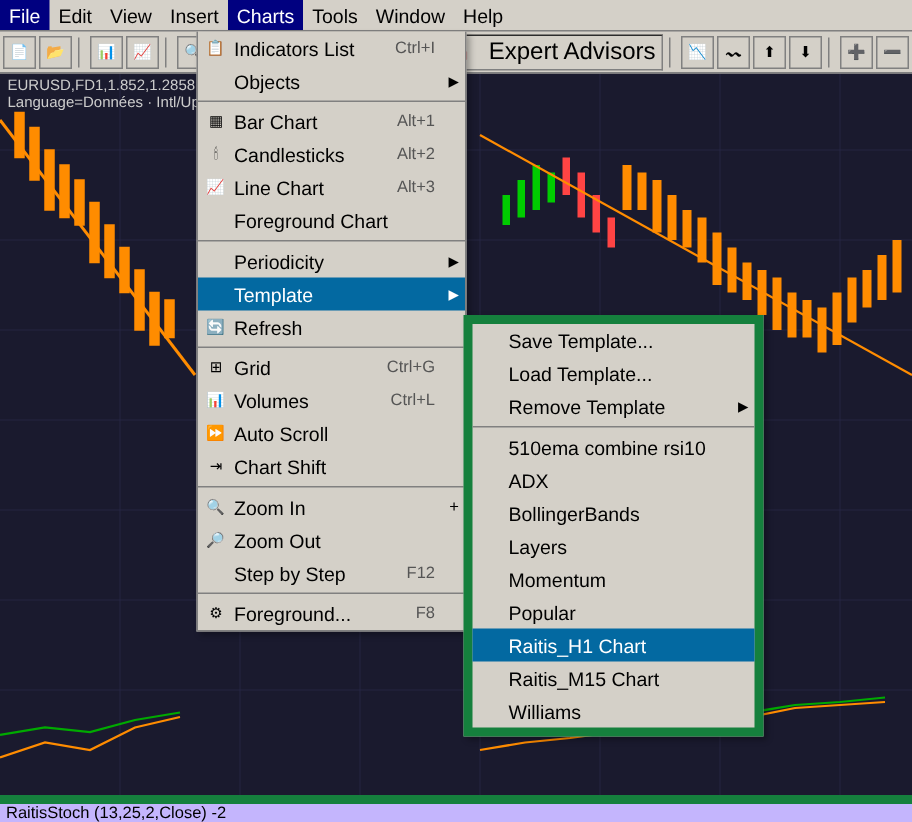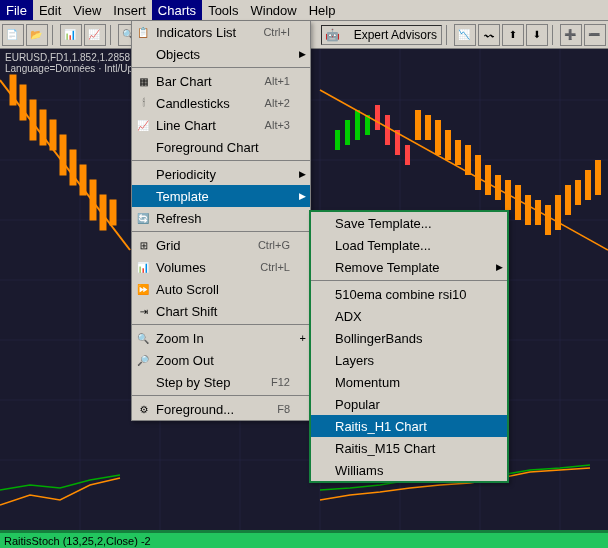--- a/index.html
+++ b/index.html
@@ -69,22 +69,22 @@
       width: 4px; height: 20px;
       border-left: 1px solid #808080;
       margin: 0 2px;
     }
 
     
     .statusbar {
       position: absolute;
       bottom: 0; left: 0; right: 0;
       height: 18px;
-      background: #22c55e;
-      border-top: 3px solid #15803d;
+      background: #c4b5fd;
+      border-top: 6px solid #15803d;
       display: flex;
       align-items: center;
       padding: 0 4px;
       font-size: 11px;
       z-index: 100;
     }
 
     
     .dropdown-charts {
       position: absolute;
@@ -96,21 +96,21 @@
       min-width: 180px;
       z-index: 200;
       box-shadow: 2px 2px 4px rgba(0,0,0,0.3);
     }
 
     .dropdown-template {
       position: absolute;
       top: 210px;
       left: 309px;
       background: #d4d0c8;
-      border: 2px solid #15803d;
+      border: 6px solid #15803d;
       min-width: 200px;
       z-index: 300;
       box-shadow: 2px 2px 4px rgba(0,0,0,0.3);
       text-align: center;
     }
 
     .menu-item {
       display: flex;
       align-items: center;
       padding: 3px 20px 3px 24px;
@@ -267,21 +267,21 @@
   <div class="toolbar-separator"></div>
   <div class="toolbar-btn">📊</div>
   <div class="toolbar-btn">📈</div>
   <div class="toolbar-separator"></div>
   <div class="toolbar-btn">🔍</div>
   <div class="toolbar-btn">🔎</div>
   <div class="toolbar-separator"></div>
 
   <div style="display:flex;align-items:center;gap:3px;margin-left:auto;background:#d4d0c8;padding:2px 4px;border:1px inset #808080;">
     <span style="font-size:12px;">🤖</span>
-    <span style="font-size:12px;margin-left:10px;">Expert Advisors</span>
+    <span style="font-size:16px;margin-left:10px;">Expert Advisors</span>
   </div>
   <div class="toolbar-separator"></div>
   <div class="toolbar-btn">📉</div>
   <div class="toolbar-btn">〰</div>
   <div class="toolbar-btn">⬆</div>
   <div class="toolbar-btn">⬇</div>
   <div class="toolbar-separator"></div>
   <div class="toolbar-btn">➕</div>
   <div class="toolbar-btn">➖</div>
 </div>

